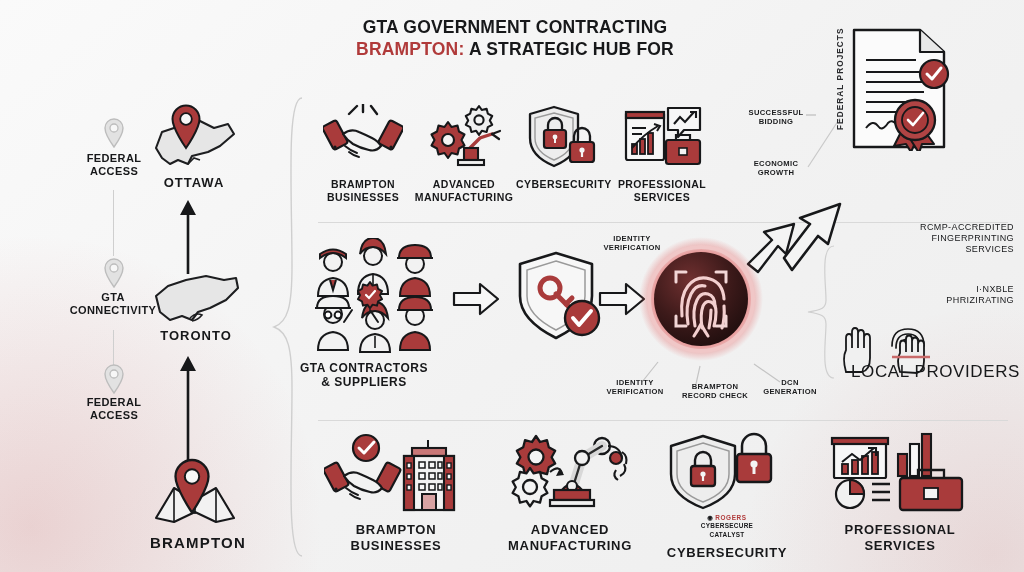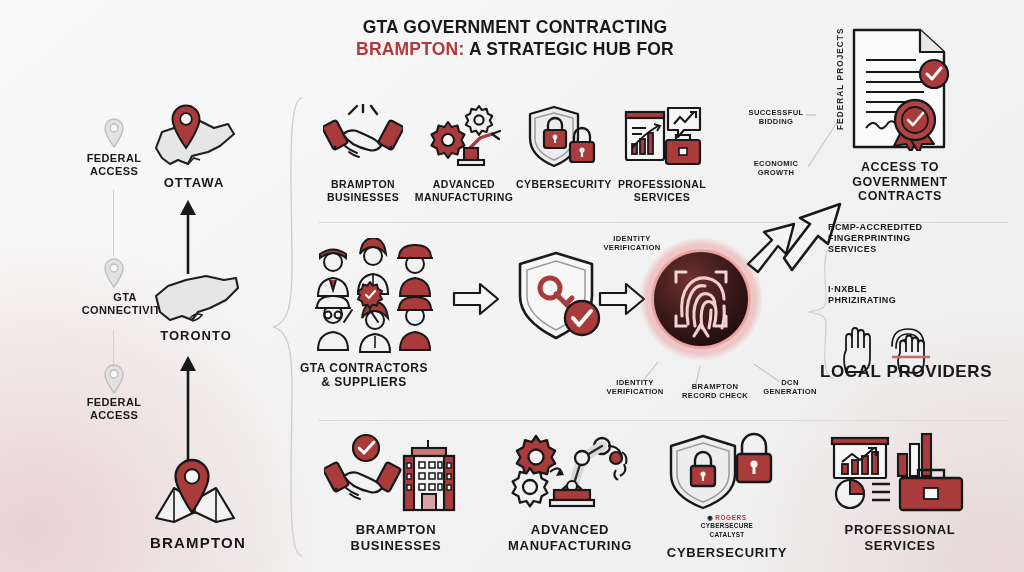--- a/index.html
+++ b/index.html
@@ -31,21 +31,21 @@
 
   
   #brace { left:272px; top:96px; width:34px; height:462px; }
   .divider { position:absolute; height:1px; background:#d9d9d9; left:318px; width:690px; }
 
   .cell { position:absolute; text-align:center; }
   .cell .cap { font-size:10.5px; font-weight:700; letter-spacing:.45px; line-height:1.22; margin-top:4px; }
   .cell .capbig { font-size:13px; font-weight:700; letter-spacing:.7px; line-height:1.25; margin-top:6px; }
 
   .tiny { font-size:7.6px; font-weight:700; letter-spacing:.35px; line-height:1.22; text-align:center; color:#1b1c1e; }
-  .small { font-size:9px; font-weight:700; letter-spacing:.4px; line-height:1.22; text-align:left; }
+  .small { font-size:9px; font-weight:400; letter-spacing:.4px; line-height:1.22; text-align:right; }
 
   .vtext { position:absolute; font-size:8.2px; font-weight:700; letter-spacing:1.1px;
            transform:rotate(-90deg); transform-origin:left top; white-space:nowrap; color:#2a2b2e; }
 
   .badge { font-size:6.4px; font-weight:700; letter-spacing:.3px; line-height:1.3; text-align:center; }
   .badge .rog { color:#b03a3a; letter-spacing:.6px; }
 </style>
 </head>
 <body>
 
@@ -67,21 +67,21 @@
     <div>ACCESS</div>
   </div>
   <div class="abs vline" style="left:113px;top:190px;height:66px"></div>
 
   <div class="abs" style="left:103px;top:258px">
     <svg width="22" height="30" viewBox="0 0 22 30">
         <path d="M11 1C6 1 2 5 2 10c0 6.5 9 19 9 19s9-12.5 9-19c0-5-4-9-9-9z" fill="#e2e2e2" stroke="#bdbdbd" stroke-width="1.4"></path>
         <circle cx="11" cy="10" r="4" fill="#f7f7f7" stroke="#bdbdbd" stroke-width="1.3"></circle>
       </svg>
   </div>
-  <div class="abs maplabel" style="left:65px;top:291px;width:120px">
+  <div class="abs maplabel" style="left:53px;top:291px;width:120px">
     <div>GTA</div>
     <div>CONNECTIVITY</div>
   </div>
   <div class="abs vline" style="left:113px;top:330px;height:40px"></div>
 
   <div class="abs" style="left:103px;top:364px">
     <svg width="22" height="30" viewBox="0 0 22 30">
         <path d="M11 1C6 1 2 5 2 10c0 6.5 9 19 9 19s9-12.5 9-19c0-5-4-9-9-9z" fill="#e2e2e2" stroke="#bdbdbd" stroke-width="1.4"></path>
         <circle cx="11" cy="10" r="4" fill="#f7f7f7" stroke="#bdbdbd" stroke-width="1.3"></circle>
       </svg>
@@ -254,25 +254,20 @@
       <path d="M20 34 h50 M20 46 h58 M20 56 h58 M20 66 h58 M20 76 h58 M20 86 h36" stroke="#17181a" stroke-width="2"></path>
       <path d="M20 102 q7 -9 12 -2 q4 6 10 -3 q4 -4 8 1" fill="none" stroke="#17181a" stroke-width="2"></path>
       <circle cx="88" cy="48" r="14" fill="#a93b3b" stroke="#17181a" stroke-width="2.2"></circle>
       <path d="M81 48 l5 5 9 -11" fill="none" stroke="#fff" stroke-width="3" stroke-linecap="round" stroke-linejoin="round"></path>
       <path d="M56 104 l-8 16 12 -2 5 8 8 -18z" fill="#a93b3b" stroke="#17181a" stroke-width="2.1" stroke-linejoin="round"></path>
       <path d="M78 104 l10 14 -12 0 -3 9 -10 -16z" fill="#a93b3b" stroke="#17181a" stroke-width="2.1" stroke-linejoin="round"></path>
       <circle cx="69" cy="94" r="20" fill="#b04444" stroke="#17181a" stroke-width="2.3"></circle>
       <circle cx="69" cy="94" r="13" fill="#a93b3b" stroke="#17181a" stroke-width="1.8"></circle>
       <path d="M62 94 l5 5 10 -12" fill="none" stroke="#fff" stroke-width="2.6" stroke-linecap="round" stroke-linejoin="round"></path>
     </svg>
-  </div>
-  <div class="abs lbl" style="left:830px;top:160px;width:140px;font-size:12.5px;letter-spacing:.6px">
-    <div>ACCESS TO</div>
-    <div>GOVERNMENT</div>
-    <div>CONTRACTS</div>
   </div>
 
   <div class="abs" style="left:312px;top:238px">
     <svg width="128" height="118" viewBox="0 0 128 118">
       <g stroke="#17181a" stroke-width="2" fill="#f2f2f2">
 
         <g transform="translate(2,6)">
             <path d="M10 18a9 9 0 1 1 18 0a9 9 0 1 1 -18 0z" fill="#f2f2f2"></path>
             <path d="M6 14 q13 -10 26 0 v-4 q-13 -9 -26 0z" fill="#a93b3b"></path>
             <path d="M4 52 q0 -16 15 -18 q15 2 15 18z" fill="#f2f2f2"></path>

